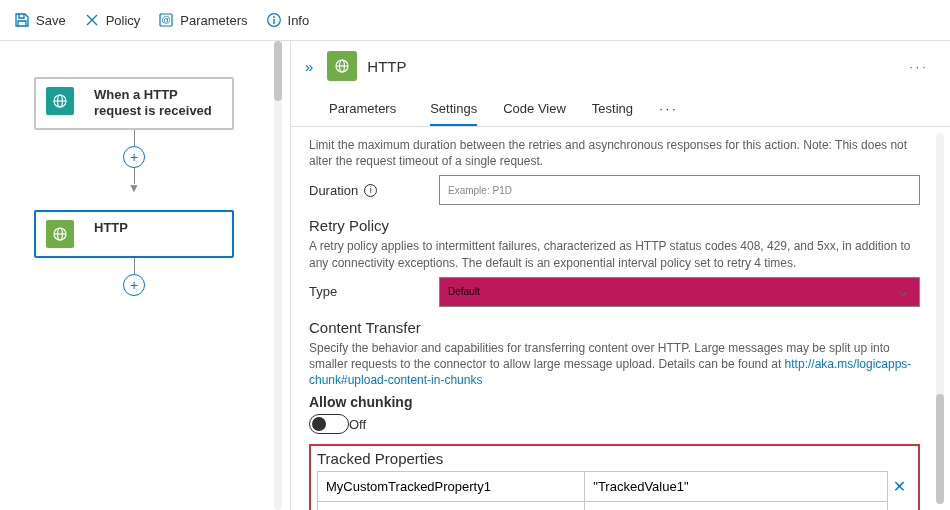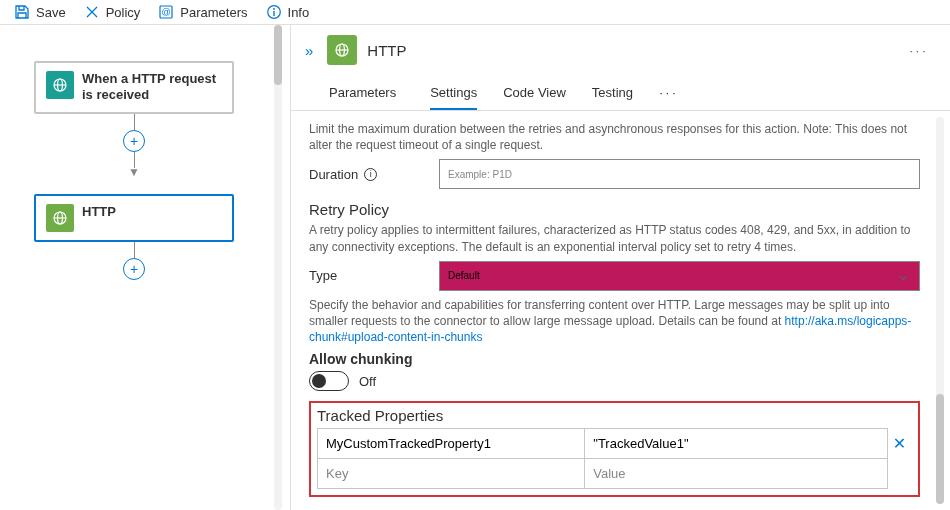--- a/index.html
+++ b/index.html
@@ -13,33 +13,33 @@
     --canvas-bg:#f3f2f1;
     --teal:#1b9e94;
     --green:#70ad47;
     --red:#d13438;
   }
   *{box-sizing:border-box;}
   html,body{margin:0;padding:0;height:100%;font-family:"Segoe UI",Arial,sans-serif;font-size:13px;color:var(--text);}
   body{width:950px;height:510px;overflow:hidden;background:#fff;display:flex;flex-direction:column;}
 
   
-  .toolbar{height:25px;display:flex;align-items:center;gap:18px;padding:0 14px;border-bottom:1px solid var(--border-light);}
+  .toolbar{height:41px;display:flex;align-items:center;gap:18px;padding:0 14px;border-bottom:1px solid var(--border-light);}
   .tbtn{display:flex;align-items:center;gap:6px;color:var(--text);cursor:pointer;}
   .tbtn .ic{width:16px;height:16px;display:flex;align-items:center;justify-content:center;color:var(--blue);}
   .tbtn span.lbl{font-size:13px;}
 
   
   .main{flex:1;display:flex;min-height:0;}
   .canvas{width:290px;position:relative;padding:18px 0 0 34px;background:#fff;}
   .canvas-inner{position:relative;}
   .scroll-stub{position:absolute;right:8px;top:0;bottom:0;width:8px;background:#f3f2f1;border-radius:4px;}
   .scroll-thumb{position:absolute;top:0;width:8px;height:60px;background:#c8c6c4;border-radius:4px;}
 
-  .node{width:200px;border:2px solid var(--border);border-radius:2px;background:#fff;display:flex;align-items:flex-start;gap:8px;padding:8px 10px;margin:18px 0 0 0;}
+  .node{width:200px;border:2px solid var(--border);border-radius:2px;background:#fff;display:flex;align-items:flex-start;gap:20px;padding:8px 10px;margin:18px 0 0 0;}
   .node.selected{border-color:var(--blue);}
   .node .badge{width:28px;height:28px;border-radius:2px;display:flex;align-items:center;justify-content:center;color:#fff;font-size:14px;flex-shrink:0;}
   .badge.teal{background:var(--teal);}
   .badge.green{background:var(--green);}
   .node .title{font-weight:600;font-size:13px;line-height:1.25;}
   .connector{display:flex;flex-direction:column;align-items:center;width:200px;}
   .vline{width:1px;height:16px;background:#8a8886;}
   .arrow{font-size:12px;line-height:8px;color:#8a8886;}
   .plus{width:22px;height:22px;border:1px solid var(--blue);border-radius:50%;color:var(--blue);display:flex;align-items:center;justify-content:center;font-size:14px;background:#fff;}
 
@@ -66,21 +66,21 @@
   input.txt, select.sel{
     width:100%;height:30px;border:1px solid #8a8886;padding:0 8px;font-size:10px;font-family:inherit;background:#fff;
   }
   input.txt::placeholder{color:#8a8886;}
   select.sel{appearance:none;-webkit-appearance:none;background:#be185d;}
   .sel-wrap{position:relative;}
   .sel-wrap::after{content:"⌄";position:absolute;right:10px;top:4px;color:#605e5c;font-size:16px;pointer-events:none;}
   a.lnk{color:var(--blue);text-decoration:none;}
 
   .bold-lbl{font-weight:600;font-size:14px;margin-top:6px;}
-  .toggle-row{display:flex;align-items:center;gap:10px;margin:4px 0 10px 0;}
+  .toggle-row{display:flex;align-items:center;margin:4px 0 10px 0;}
   .toggle{width:40px;height:20px;border:1px solid #323130;border-radius:10px;position:relative;background:#fff;cursor:pointer;}
   .toggle .knob{position:absolute;left:2px;top:2px;width:14px;height:14px;border-radius:50%;background:#323130;}
 
   .tracked-wrap{border:2px solid var(--red);padding:4px 6px 6px 6px;margin-top:6px;}
   .tracked-wrap .section-h{margin-top:0;}
   .kv-table{width:100%;border-collapse:collapse;margin-top:4px;}
   .kv-table td{border:1px solid var(--border);padding:0;height:30px;}
   .kv-table input{border:none;width:100%;height:28px;padding:0 8px;font-size:13px;font-family:inherit;outline:none;}
   .kv-table input::placeholder{color:#8a8886;}
   .kv-del{width:24px;text-align:center;color:var(--blue);font-size:16px;cursor:pointer;}
@@ -210,20 +210,21 @@
       <div class="help">A retry policy applies to intermittent failures, characterized as HTTP status codes 408, 429, and 5xx, in addition to any connectivity exceptions. The default is an exponential interval policy set to retry 4 times.</div>
       <div class="row">
         <div class="lbl">Type</div>
         <div class="ctrl sel-wrap">
           <select class="sel">
             <option>Default</option>
           </select>
         </div>
       </div>
 
+      <div class="section-h">Content Transfer</div>
       <div class="help">
         <span>Specify the behavior and capabilities for transferring content over HTTP. Large messages may be split up into smaller requests to the connector to allow large message upload. Details can be found at </span>
         <a href="#" class="lnk">http://aka.ms/logicapps-chunk#upload-content-in-chunks</a>
       </div>
       <div class="bold-lbl">Allow chunking</div>
       <div class="toggle-row">
         <div class="toggle">
             <div class="knob"></div>
           </div>
         <span>Off</span>

